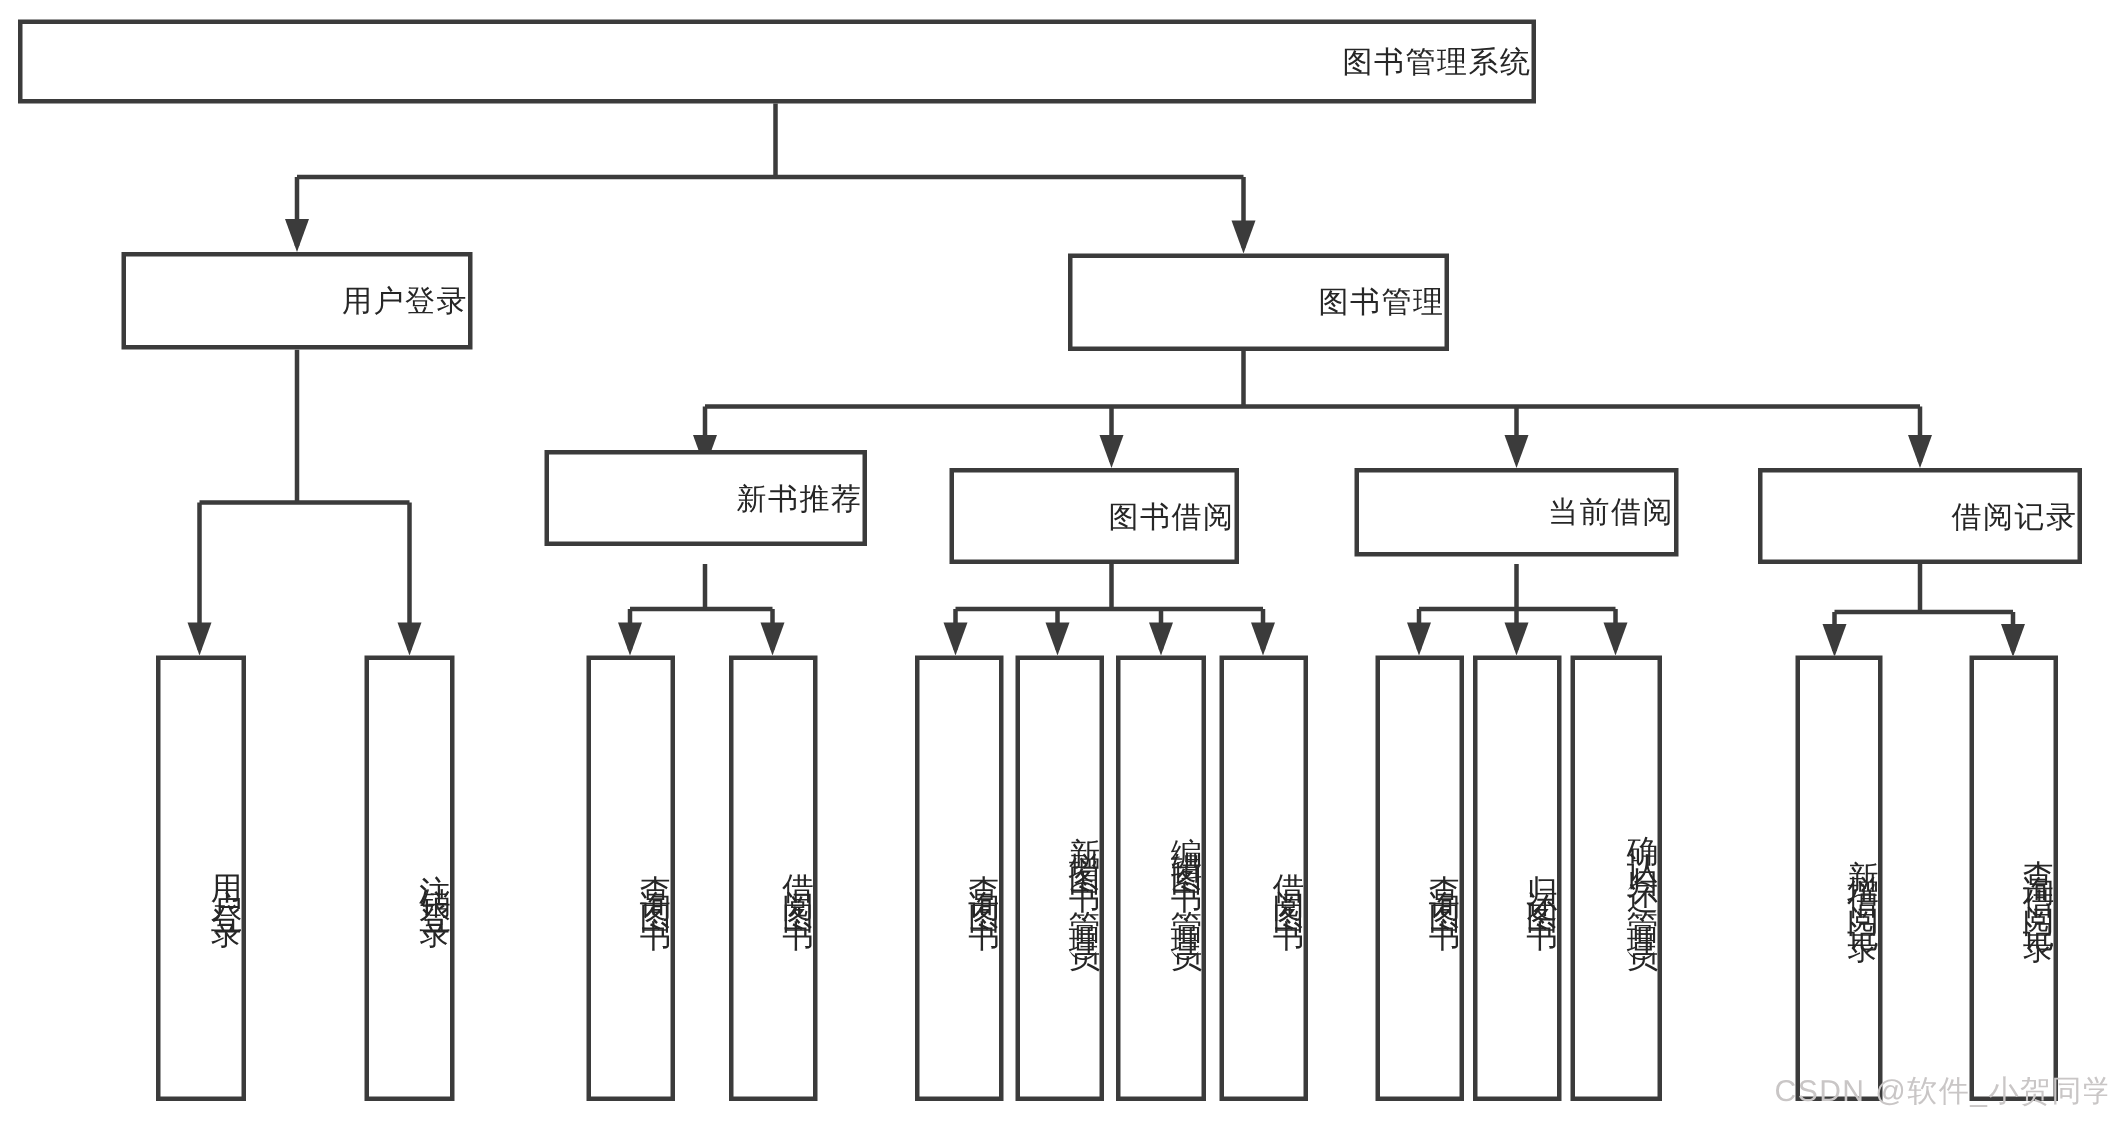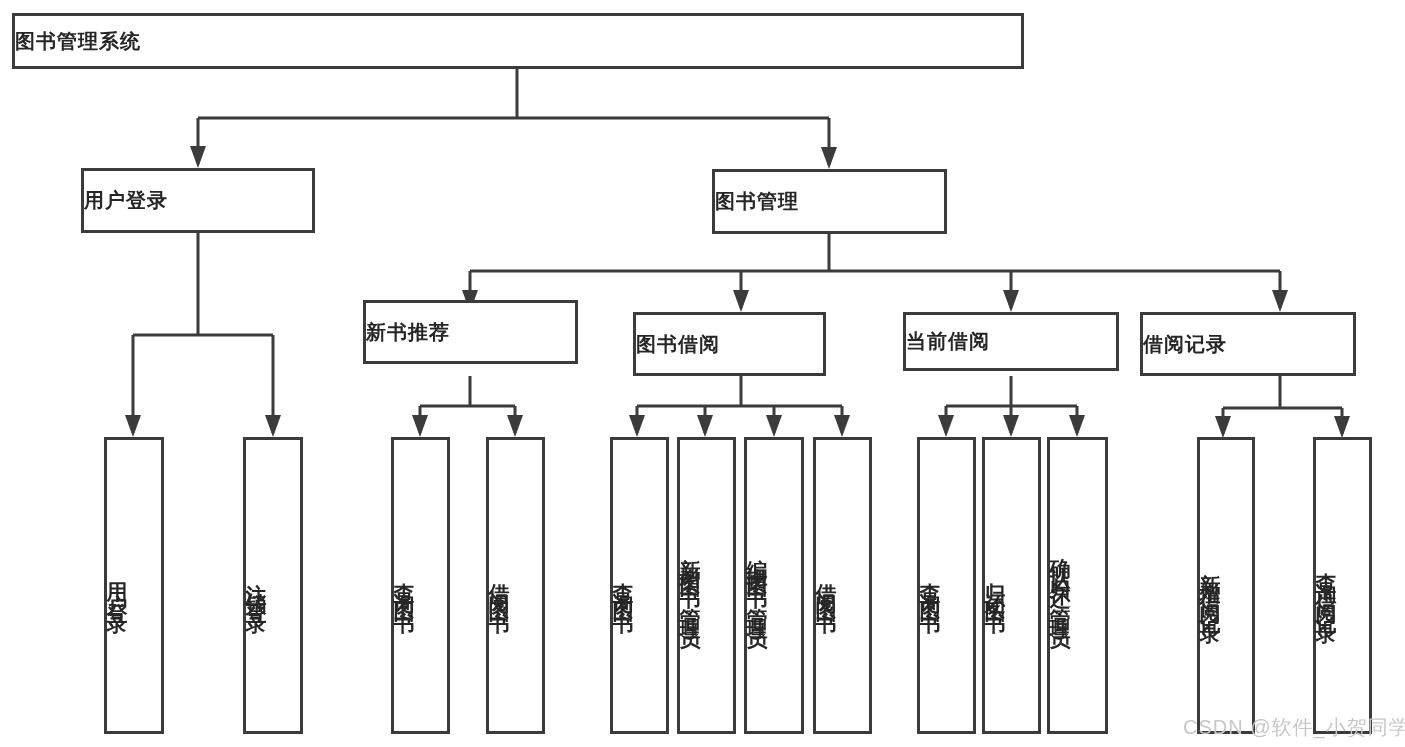--- a/index.html
+++ b/index.html
@@ -15,21 +15,21 @@
     width:1405px;height:747px;
     background:#fff;
     overflow:hidden;
   }
   #edges{position:absolute;left:0;top:0;width:1405px;height:747px;}
   .hbox,.vbox{
     position:absolute;
     box-sizing:border-box;
     background:var(--box-bg);
     border:3px solid var(--line);
-    display:flex;align-items:center;justify-content:flex-start;font-weight:bold;
+    display:flex;align-items:center;justify-content:flex-end;
   }
   .hbox span{
     font-size:20px;
     letter-spacing:1px;
     white-space:nowrap;
   }
   .vbox span{
     writing-mode:vertical-lr;
     text-orientation:mixed;
     font-size:21px;
@@ -104,34 +104,34 @@
     </g>
   </svg>
 
   <div class="hbox" style="left:12px;top:13px;width:1012px;height:56px">
     <span>图书管理系统</span>
   </div>
 
   <div class="hbox" style="left:81px;top:168px;width:234px;height:65px">
     <span>用户登录</span>
   </div>
-  <div class="hbox" style="left:712px;top:169px;width:235px;height:65px">
+  <div class="hbox" style="left:712px;top:169px;width:254px;height:65px">
     <span>图书管理</span>
   </div>
 
   <div class="hbox" style="left:363px;top:300px;width:215px;height:64px">
     <span>新书推荐</span>
   </div>
   <div class="hbox" style="left:633px;top:312px;width:193px;height:64px">
     <span>图书借阅</span>
   </div>
   <div class="hbox" style="left:903px;top:312px;width:216px;height:59px">
     <span>当前借阅</span>
   </div>
-  <div class="hbox" style="left:1140px;top:312px;width:216px;height:64px">
+  <div class="hbox" style="left:1172px;top:312px;width:216px;height:64px">
     <span>借阅记录</span>
   </div>
 
   <div class="vbox" style="left:104px;top:437px;width:60px;height:297px">
     <span>用户登录</span>
   </div>
   <div class="vbox" style="left:243px;top:437px;width:60px;height:297px">
     <span>注销登录</span>
   </div>
 

